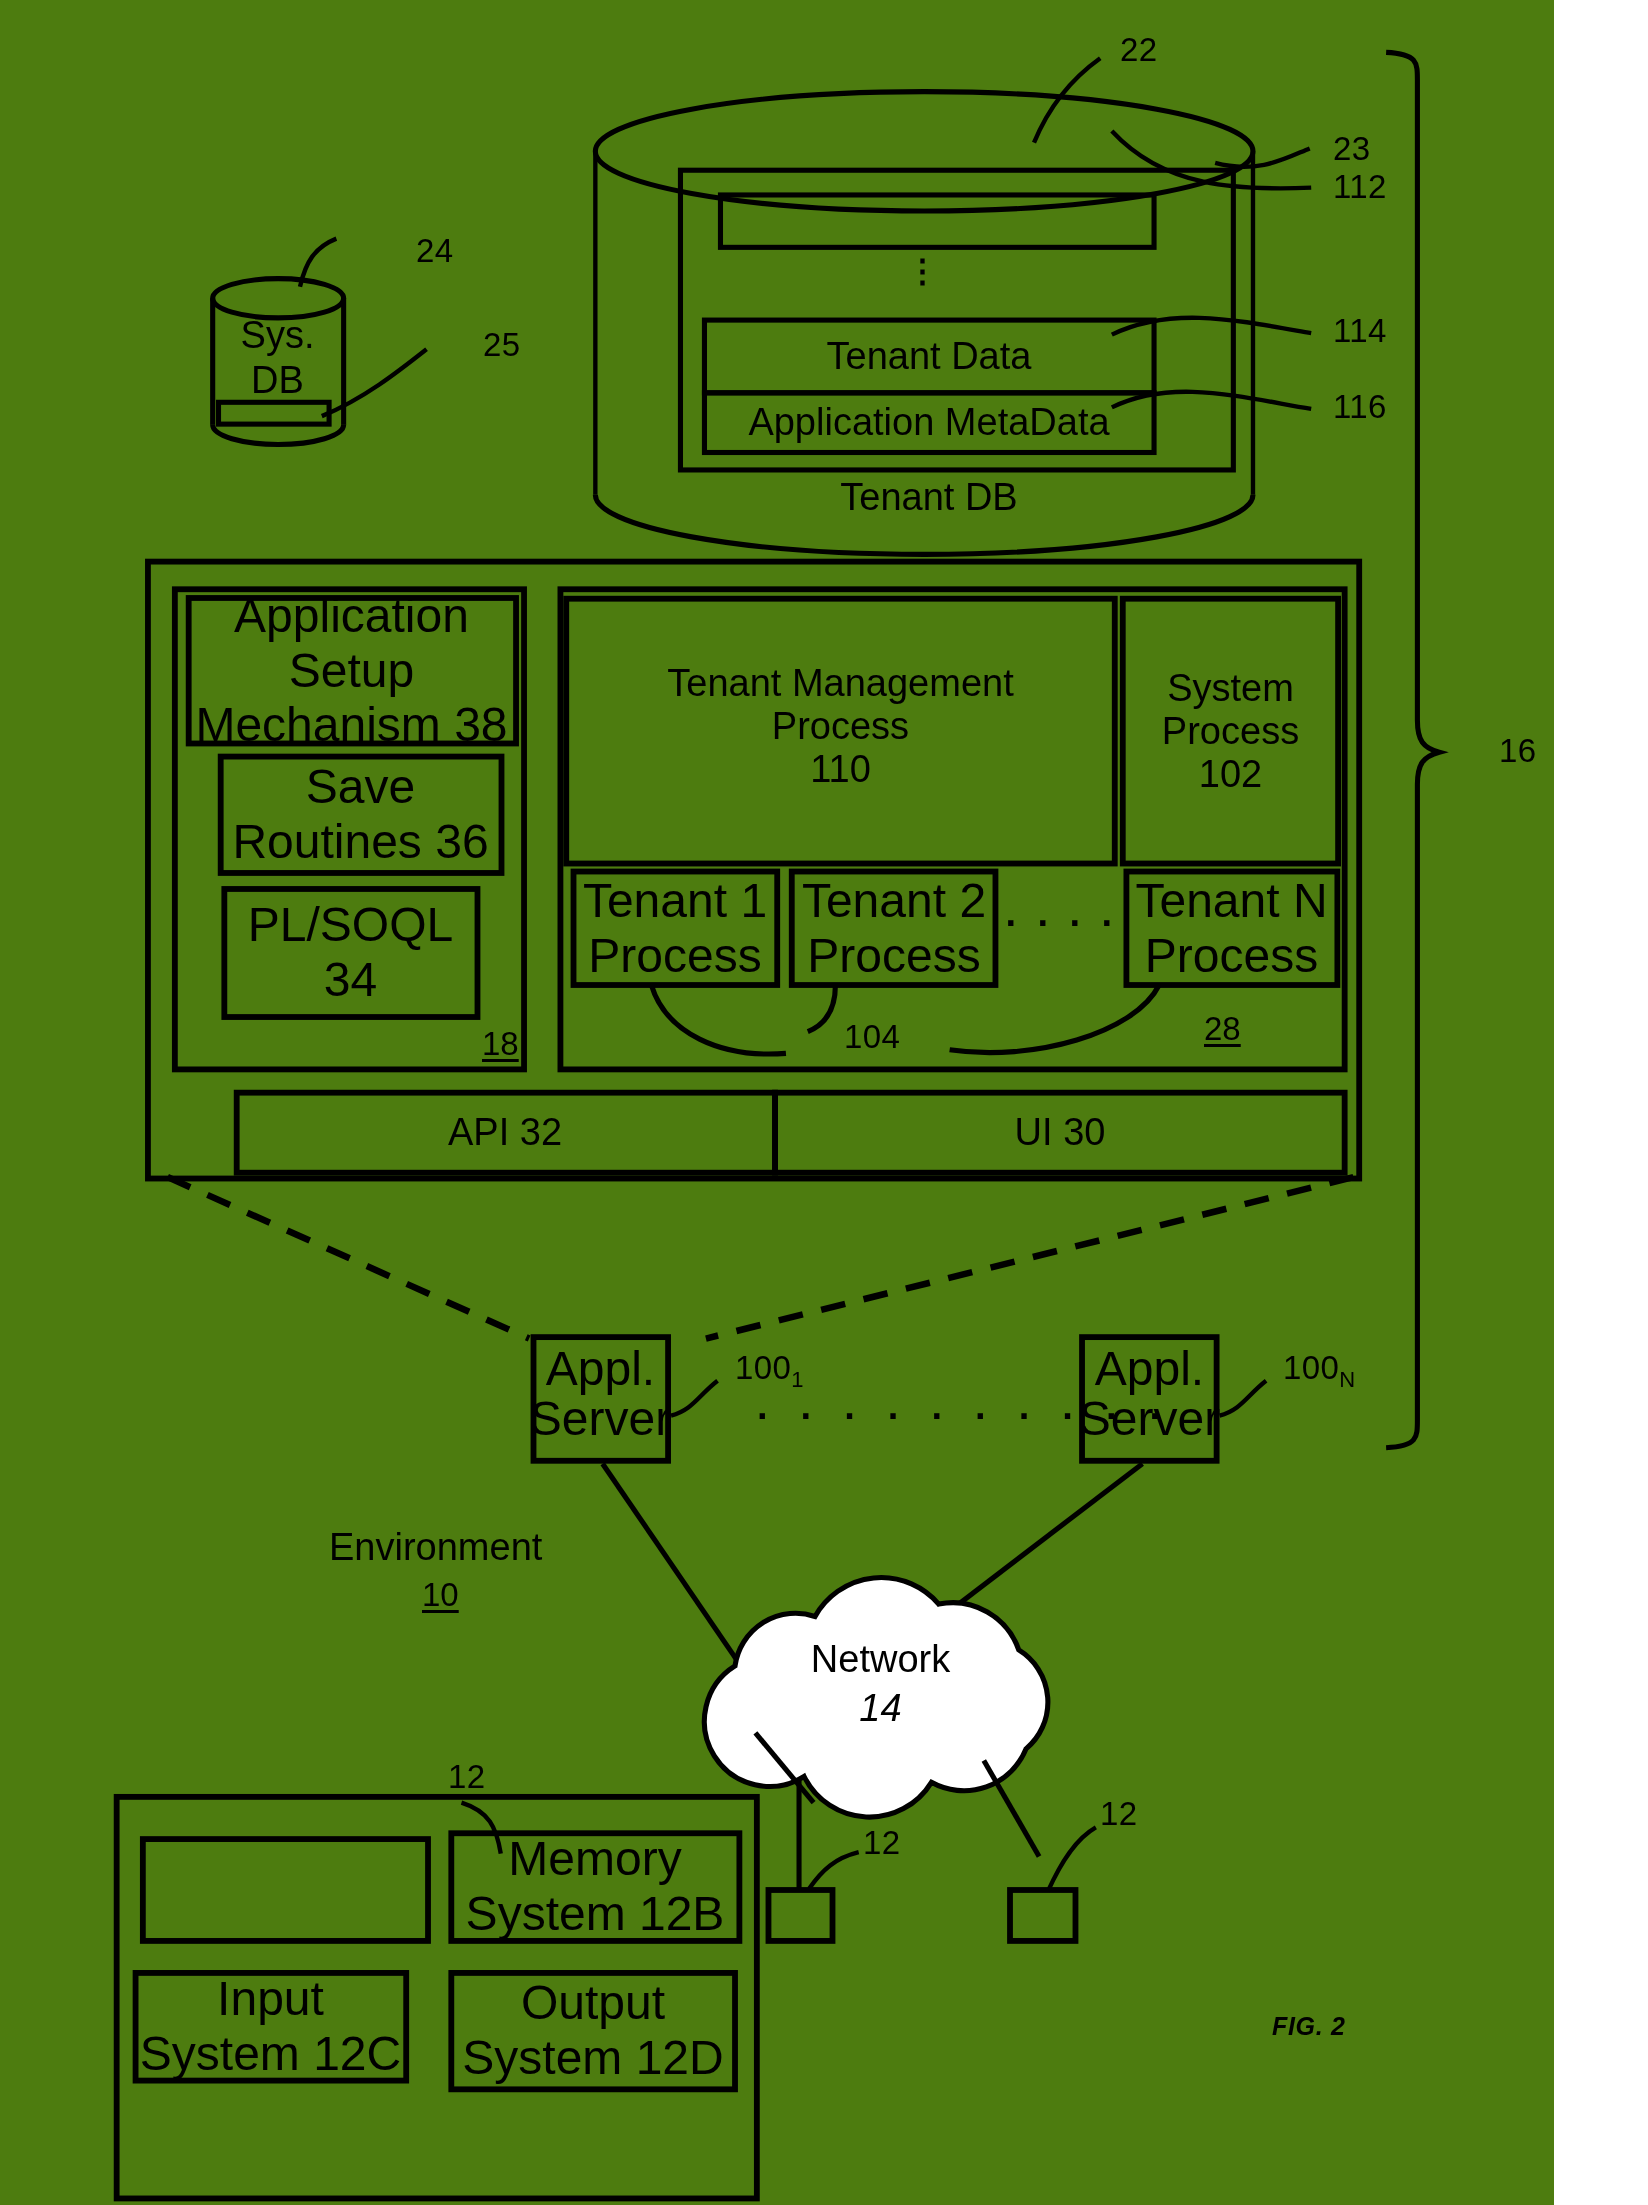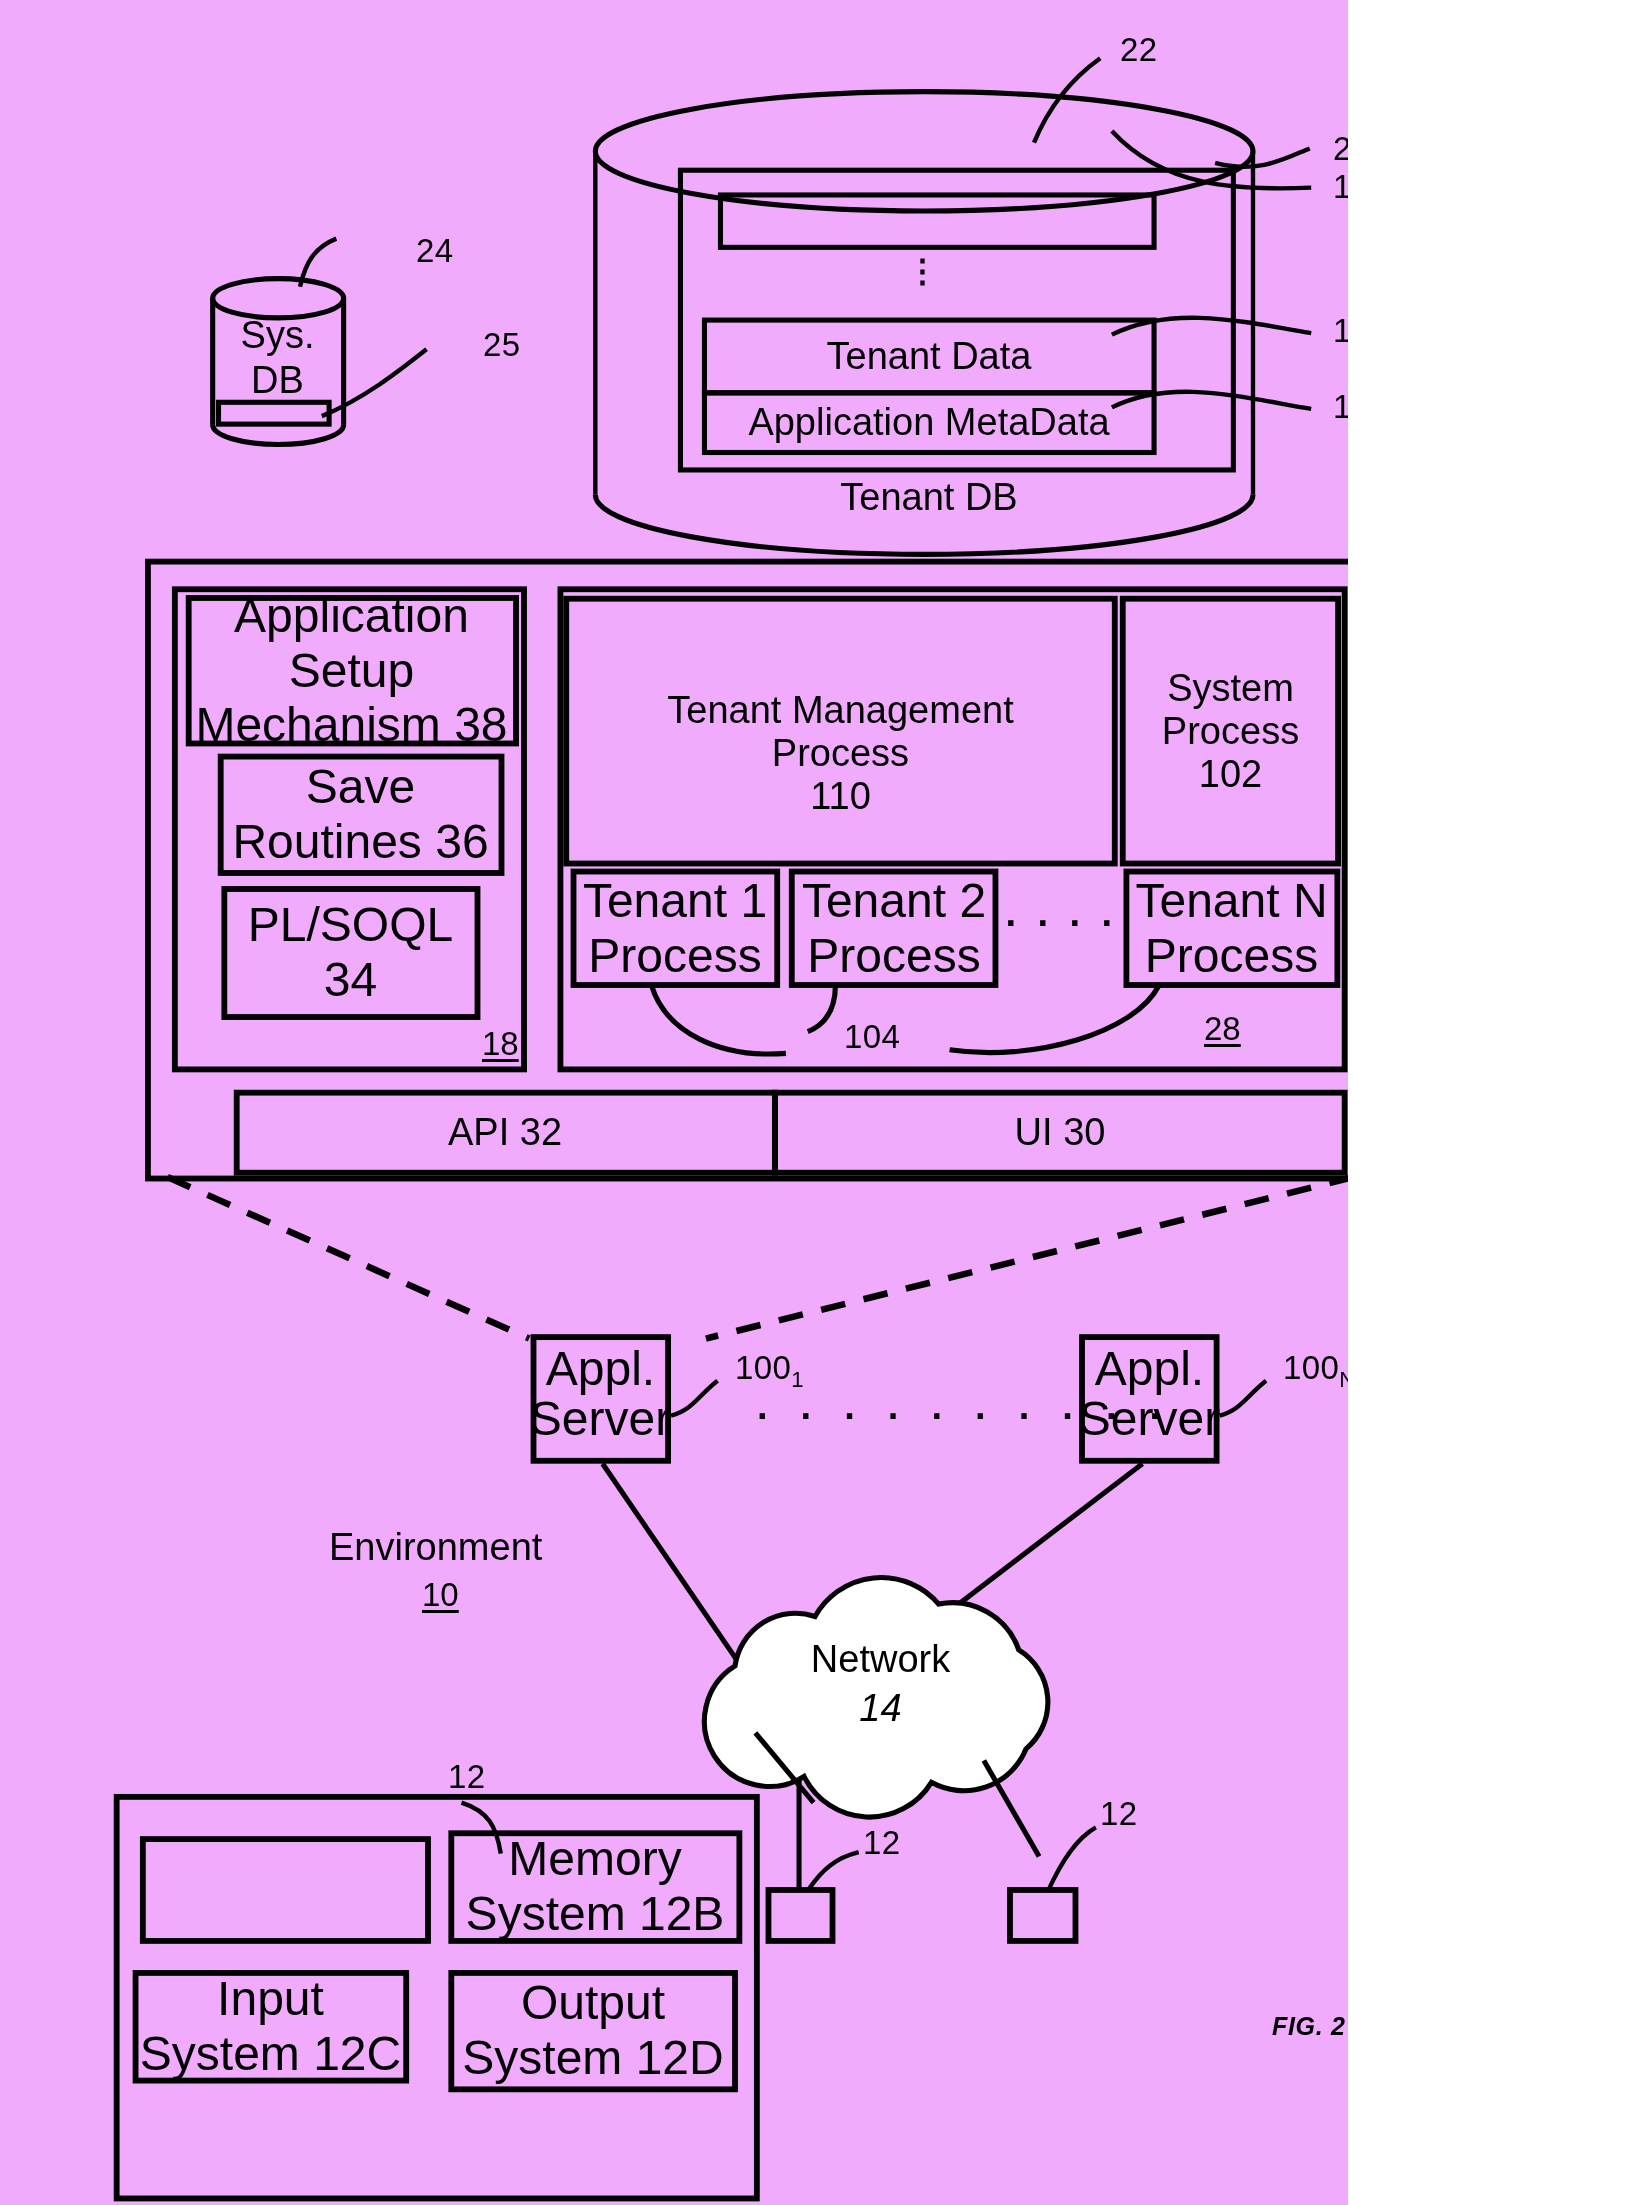--- a/index.html
+++ b/index.html
@@ -2,23 +2,23 @@
 <html style="font-size:11.6px"><head>
 <meta charset="utf-8">
 <style>
   html, body {
     margin: 0;
     padding: 0;
     background: #ffffff;
   }
   #page {
     position: relative;
-    width: 1348px;
+    width: 1554px;
     height: 2205px;
-    background: #f0abfc;
+    background: #4d7c0f;
     font-family: "Liberation Sans", sans-serif;
     color: #000000;
     overflow: hidden;
   }
   svg.layer {
     position: absolute;
     left: 0; top: 0;
     width: 1649px;
     height: 2205px;
     pointer-events: none;
@@ -244,21 +244,21 @@
 
   <div class="boxlabel t-50" style="left:188px; top:598px; width:327px; height:146px; white-space:pre-line;">Application
 Setup
 Mechanism 38</div>
   <div class="boxlabel t-50" style="left:220px; top:757px; width:281px; height:116px; white-space:pre-line;">Save
 Routines 36</div>
   <div class="boxlabel t-50" style="left:224px; top:889px; width:253px; height:128px; white-space:pre-line;">PL/SOQL
 34</div>
   <div class="lbl ref-u" style="left:482px; top:1026px;text-align:right;">18</div>
 
-  <div class="boxlabel t-52" style="left:566px; top:621px; width:549px; height:265px; white-space:pre-line;">Tenant Management
+  <div class="boxlabel t-52" style="left:566px; top:594px; width:549px; height:265px; white-space:pre-line;">Tenant Management
 Process
 110</div>
   <div class="boxlabel t-52" style="left:1123px; top:599px; width:215px; height:265px; white-space:pre-line;">System
 Process
 102</div>
 
   <div class="boxlabel t-50" style="left:573px; top:872px; width:204px; height:114px; white-space:pre-line;">Tenant 1
 Process</div>
   <div class="boxlabel t-50" style="left:792px; top:872px; width:204px; height:114px; white-space:pre-line;">Tenant 2
 Process</div>

